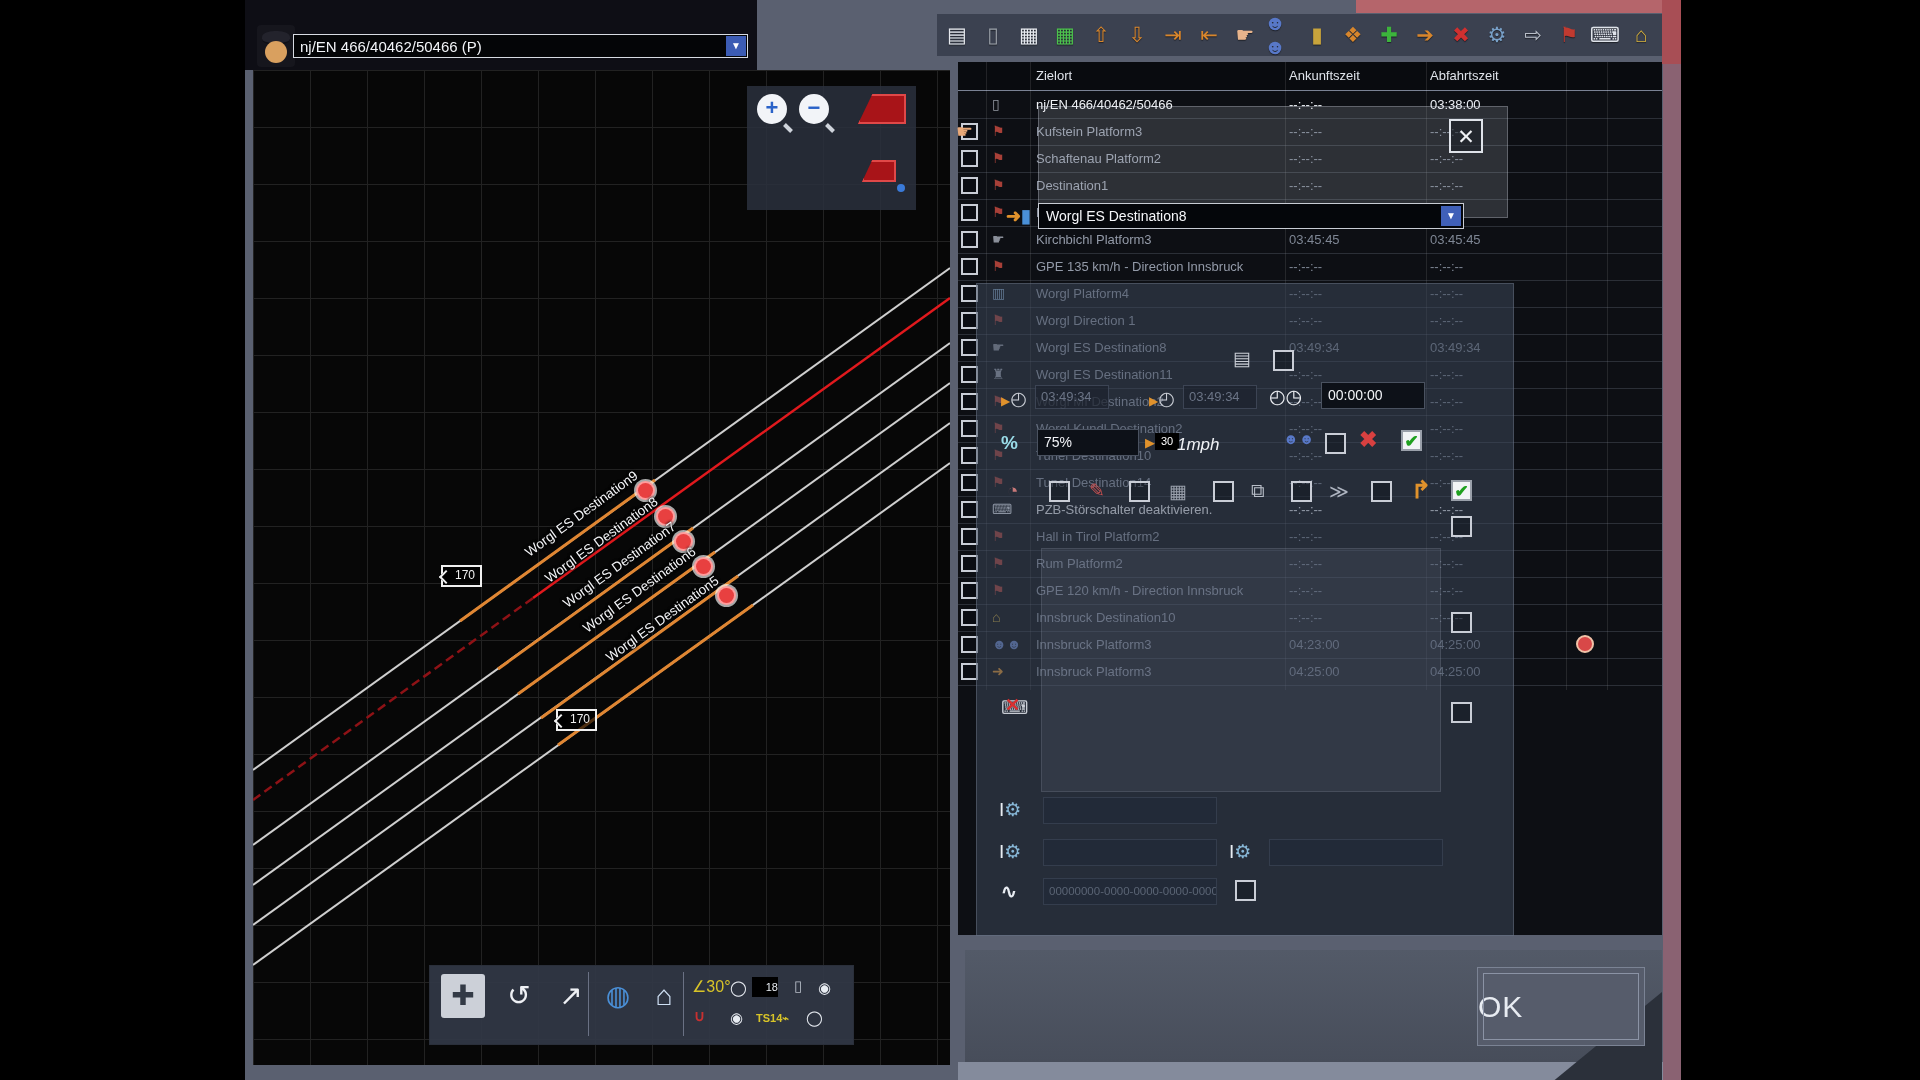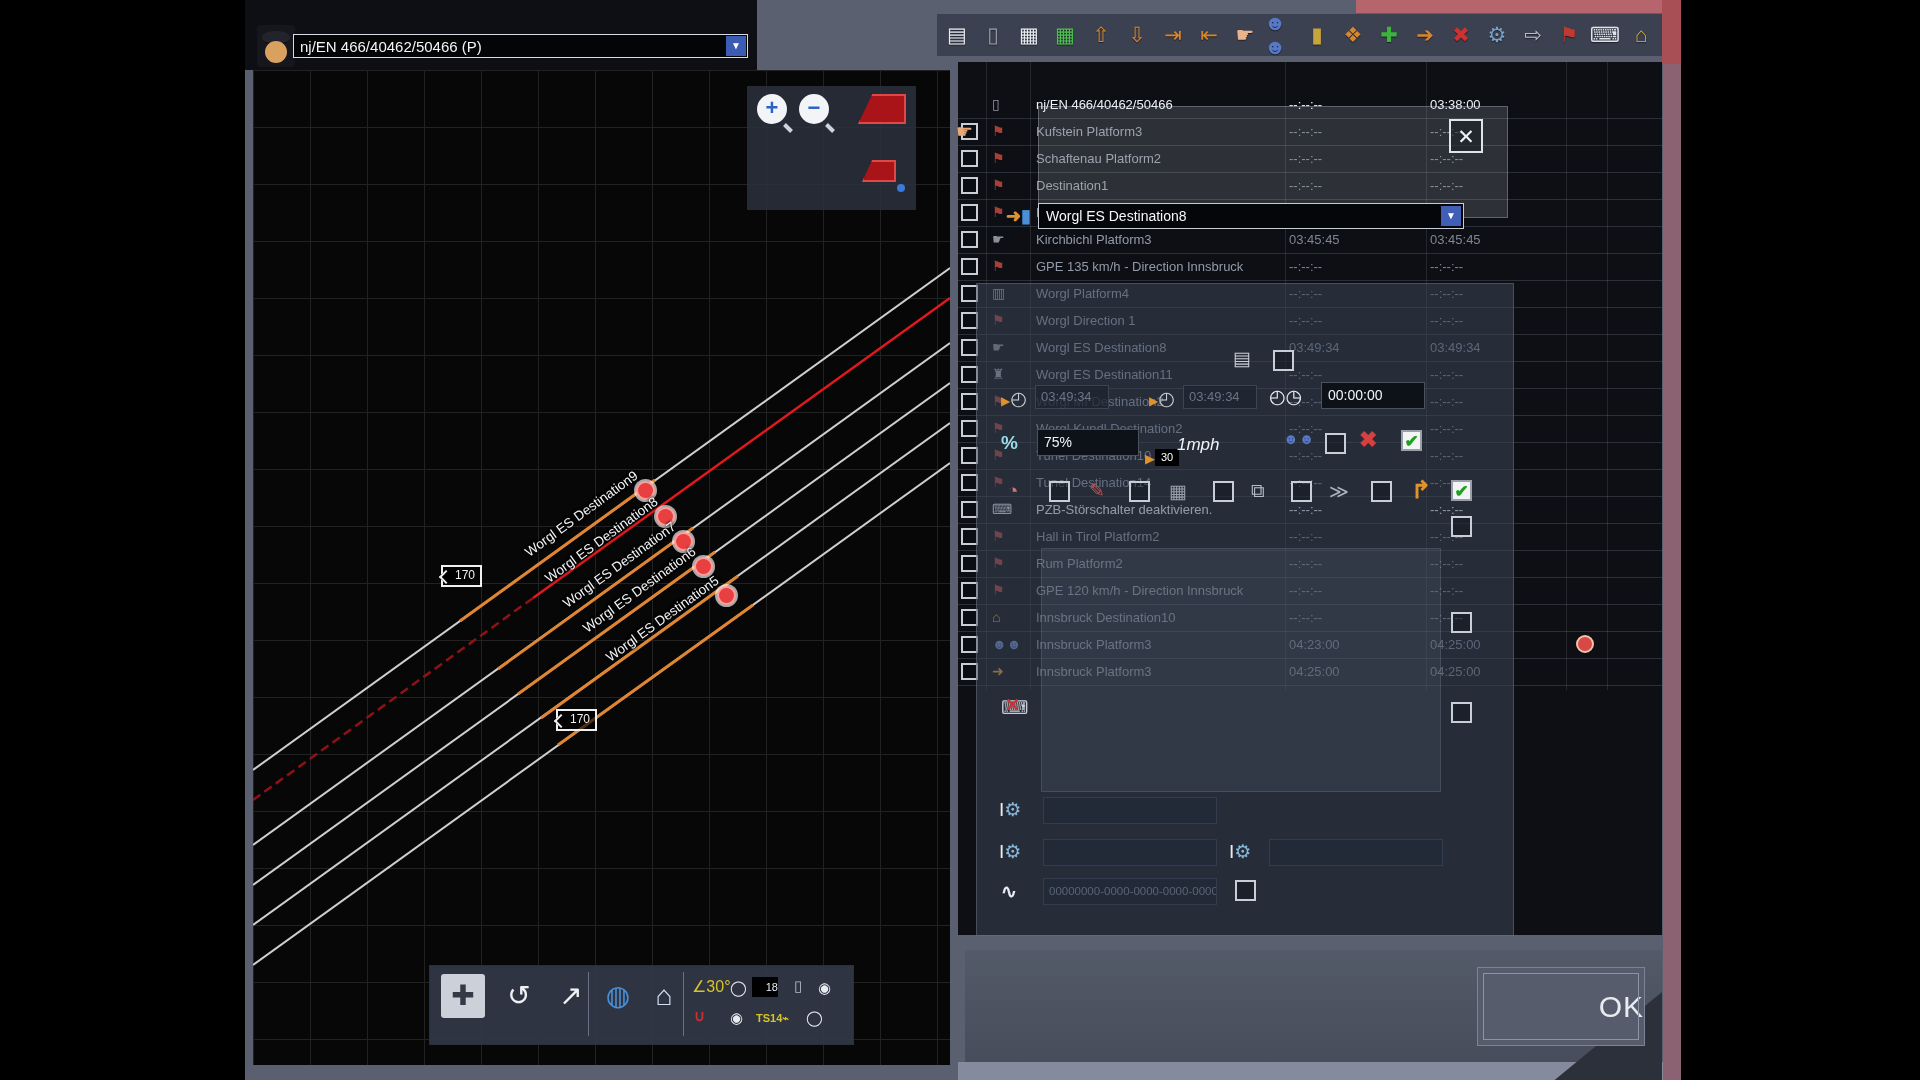--- a/index.html
+++ b/index.html
@@ -94,31 +94,31 @@
   .ghostin{box-sizing:border-box;background:rgba(28,34,46,.7);border:1px solid rgba(90,100,120,.5);
            color:#6b7486;font-size:13px;line-height:22px;padding-left:5px;}
   .livein{box-sizing:border-box;background:#0d1118;border:1px solid #4a5260;color:#f2f4f8;
           font-size:14px;line-height:25px;padding-left:6px;}
   .deadin{box-sizing:border-box;background:rgba(34,42,56,.85);border:1px solid rgba(80,90,110,.4);
           color:#5a6474;font-size:11.5px;line-height:25px;padding-left:5px;white-space:nowrap;overflow:hidden;}
   .dcb{width:21px;height:21px;}
   .dcb.checked{background:#f2f4f6;border-color:#9aa0aa;color:#1fa01f;font-size:17px;font-weight:bold;
                text-align:center;line-height:19px;}
   .box30{display:inline-block;background:#000;color:#fff;font-size:11px;width:24px;height:17px;
-         text-align:center;line-height:17px;vertical-align:2px;margin-top:16px;}
+         text-align:center;line-height:17px;vertical-align:2px;}
   #memo{background:rgba(130,140,160,.13);border:1px solid rgba(160,170,190,.18);}
   .no-icon{position:relative;}
   .no-icon:after{content:"✕";position:absolute;left:4px;top:-3px;color:#d83030;font-size:18px;font-weight:bold;}
   
   #footer-band{left:965px;top:950px;width:697px;height:112px;background:linear-gradient(#535a68,#474d5a);z-index:3;}
   #footer-edge{left:958px;top:1062px;width:705px;height:18px;background:#848b9c;z-index:3;}
   #corner-arrow{left:1540px;top:992px;width:122px;height:88px;background:#2b303a;
                 clip-path:polygon(100% 0,100% 100%,12% 100%);z-index:4;}
   #ok-btn{left:1477px;top:967px;width:168px;height:79px;background:#565c6b;border:1px solid #7b8394;
-          outline:1px solid #8b93a5;outline-offset:-7px;color:#e8ecf2;font-size:30px;text-align:right;
+          outline:1px solid #8b93a5;outline-offset:-7px;color:#e8ecf2;font-size:30px;text-align:left;
           line-height:77px;z-index:5;box-sizing:border-box;letter-spacing:1px;}
 </style>
 </head>
 <body>
 
 <div id="stage">
 
   <div class="abs" id="win"></div>
   <div class="abs" id="map-topbar"></div>
   <div class="abs" id="right-red-top"></div>
@@ -251,20 +251,25 @@
       </div>
       <div class="tb-btn">
         <span style="color: rgb(223, 227, 234);">⌨</span>
       </div>
       <div class="tb-btn">
         <span style="color: rgb(216, 178, 60);">⌂</span>
       </div>
     </div>
 
   <div class="abs" id="table">
+    <div id="thead">
+      <span class="hlabel" style="left:78px;">Zielort</span>
+      <span class="hlabel" style="left:331px;">Ankunftszeit</span>
+      <span class="hlabel" style="left:472px;">Abfahrtszeit</span>
+    </div>
     <div class="colline" style="left:28px;"></div>
     <div class="colline" style="left:72px;"></div>
     <div class="colline" style="left:327px;"></div>
     <div class="colline" style="left:468px;"></div>
     <div class="colline" style="left:608px;"></div>
     <div class="colline" style="left:649px;"></div>
     <div id="rows">
         <div class="trow bright">
           <span class="ric" style="color: rgb(149, 154, 164);">▯</span>
           <span class="rname">nj/EN 466/40462/50466</span>

